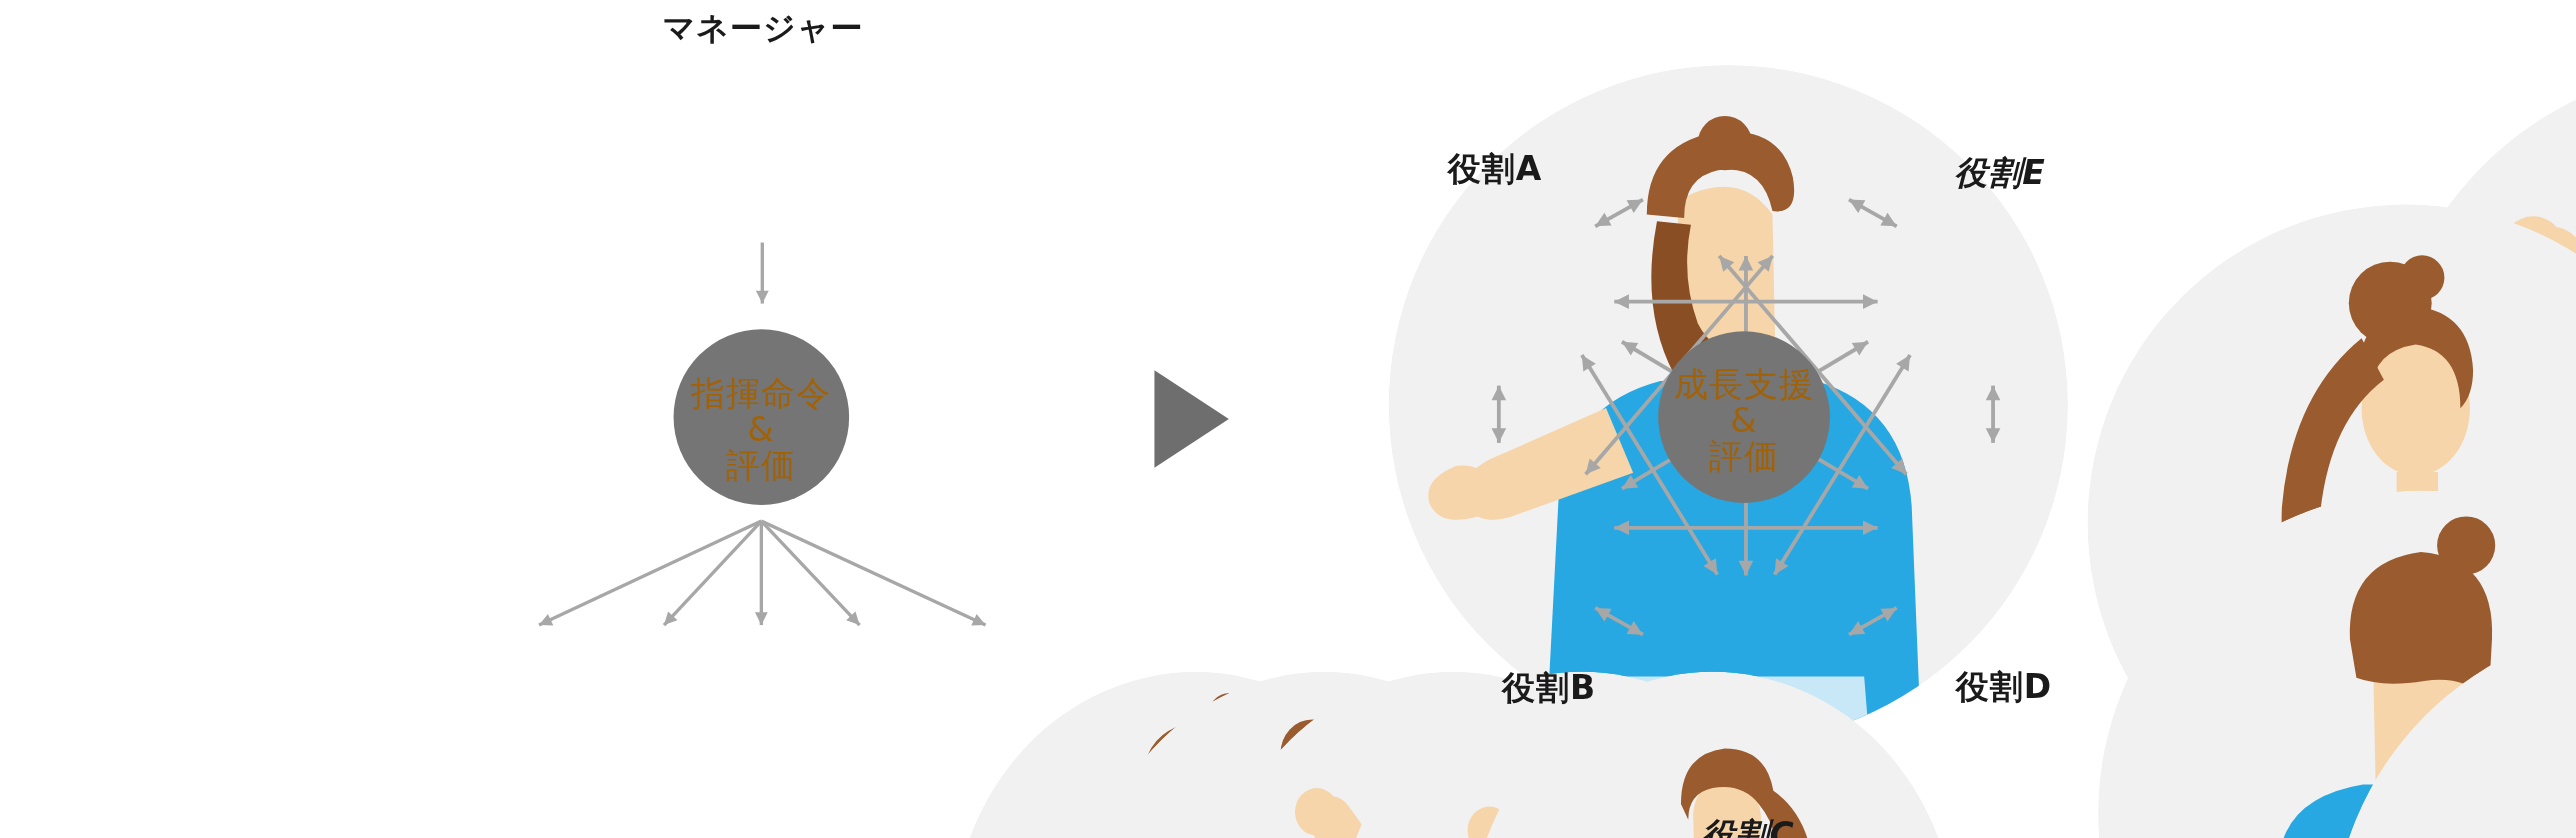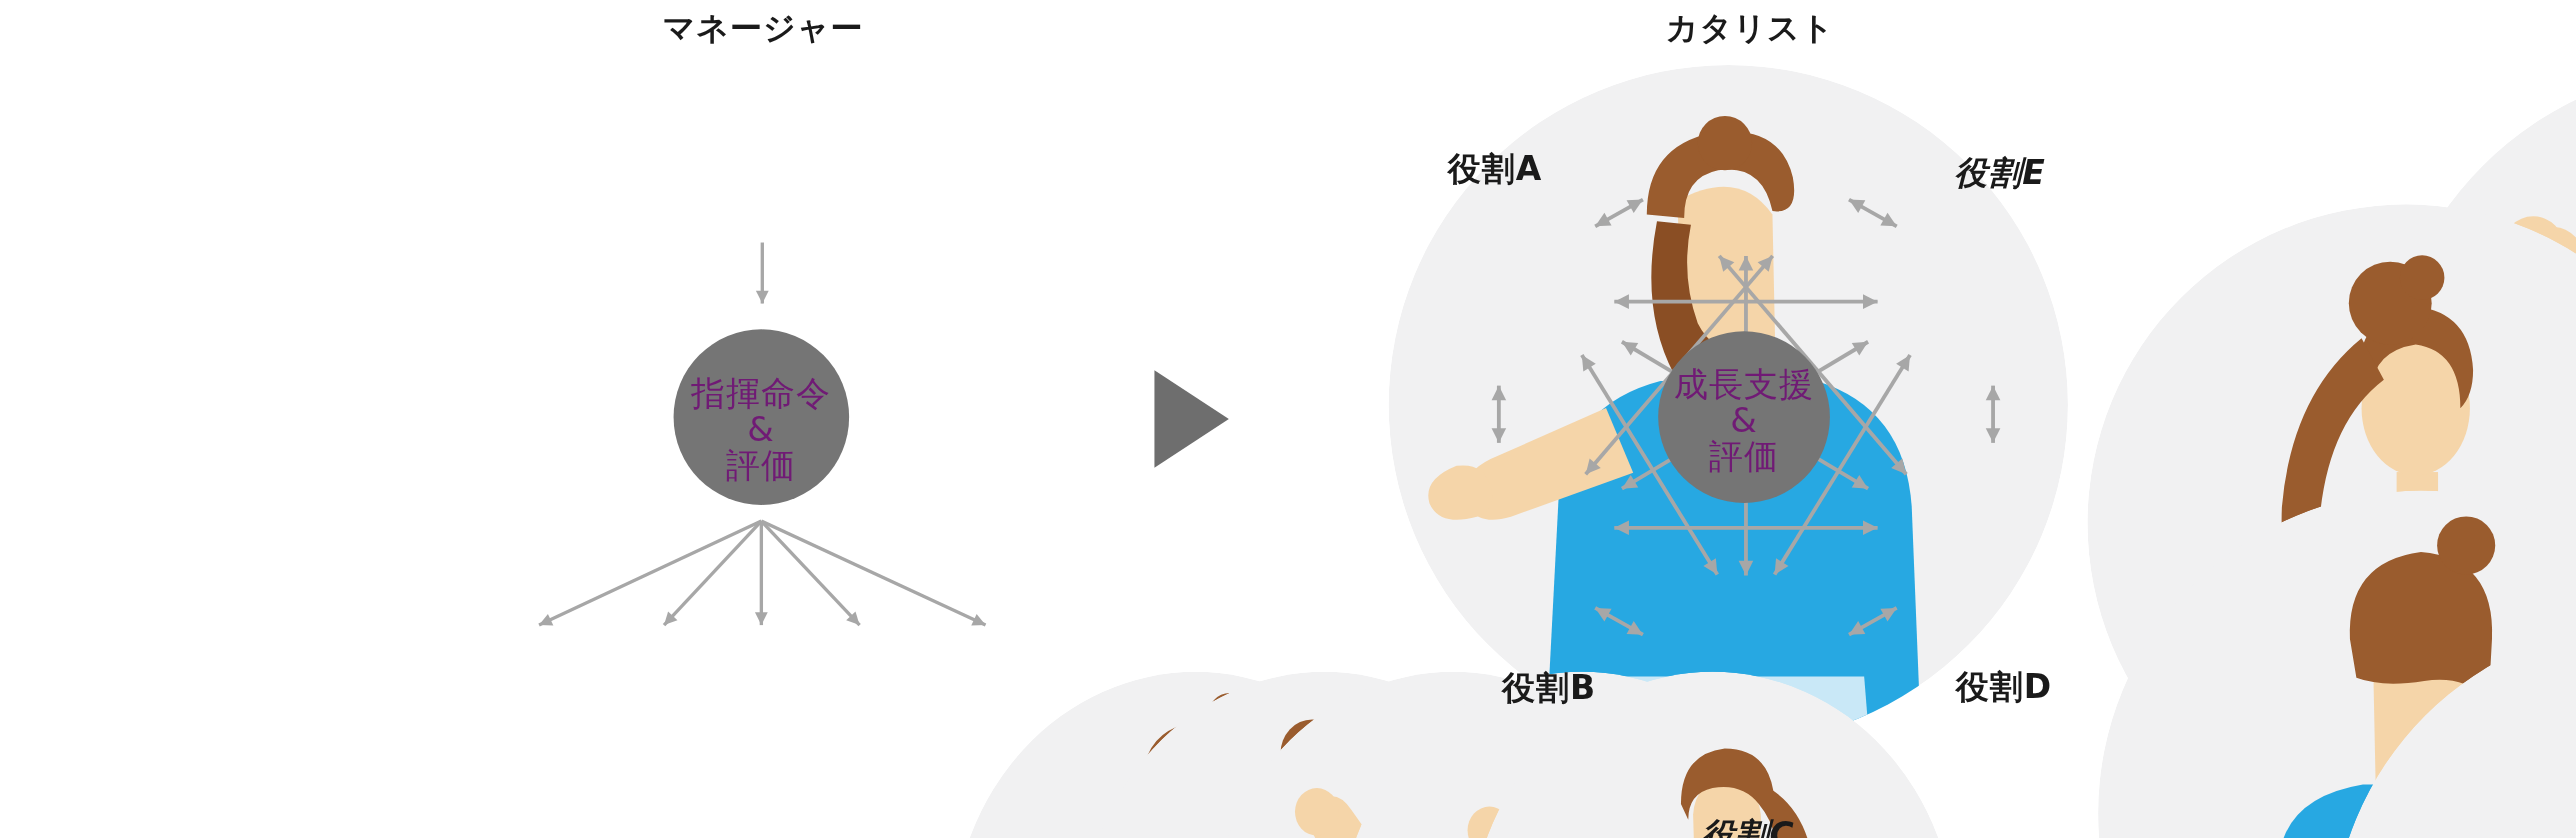--- a/index.html
+++ b/index.html
@@ -18,21 +18,21 @@
     color:#1a1a1a;
     font-weight:600;
     letter-spacing:1px;
   }
   .title{font-size:32px;}
   .role{font-size:33px;margin-top:9px;}
   .hubtext{
     position:absolute;
     transform:translate(-50%,-50%);
     text-align:center;
-    color:#701a75;
+    color:#a16207;
     font-size:34px;
     line-height:36px;
     font-weight:500;
     letter-spacing:1px;
   }
   .hubtext span{display:block;}
 </style>
 </head>
 <body>
 
@@ -237,21 +237,20 @@
       <g transform="translate(2010,510) scale(0.80)">
         <use href="#p-man-shaggy"></use>
       </g>
       <g transform="translate(1752,652) scale(0.76)">
         <use href="#p-woman-wave"></use>
       </g>
     </g>
   </svg>
 
   <div class="lbl title" style="left:763px;top:29px;">マネージャー</div>
-  <div class="lbl title" style="left:1750px;top:29px;">カタリスト</div>
 
   <div class="hubtext" style="left:761px;top:429px;">
     <span>指揮命令</span>
     <span>&amp;</span>
     <span>評価</span>
   </div>
 
   <div class="hubtext" style="left:1744px;top:420px;">
     <span>成長支援</span>
     <span>&amp;</span>

